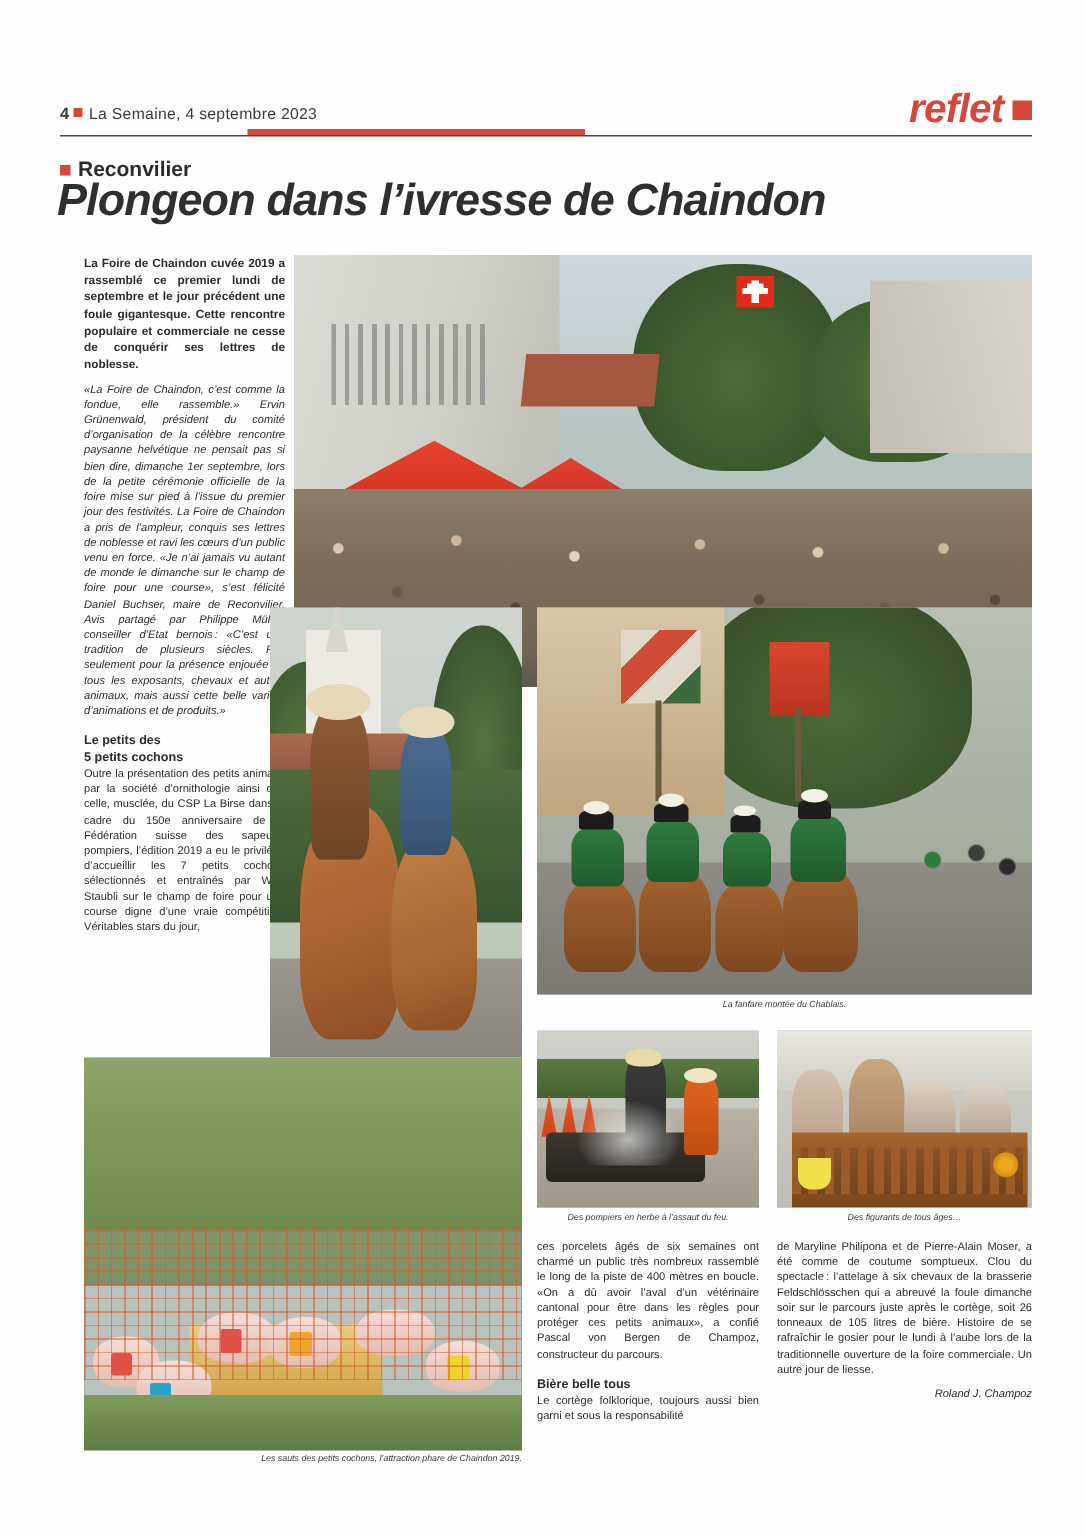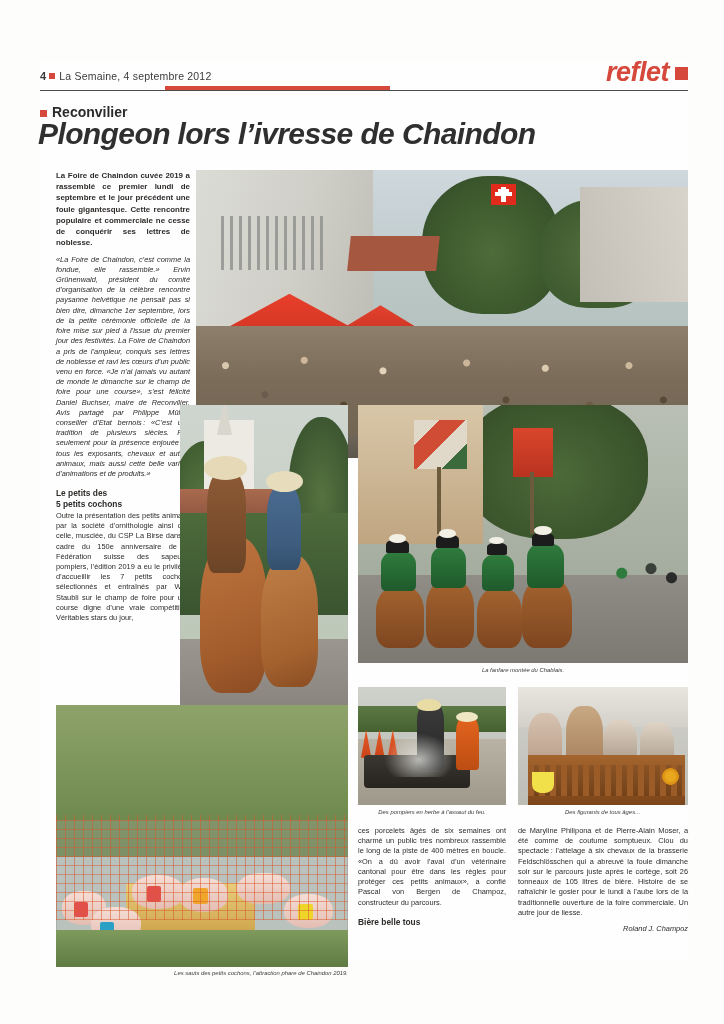--- a/index.html
+++ b/index.html
@@ -295,33 +295,33 @@
   .photo { box-shadow:0 0 0 0.5px rgba(0,0,0,.18) inset; }
 </style>
 </head>
 <body>
 
 <div class="page">
   <div class="scan">
 
     <div class="masthead">
       <div class="folio">
-        <span>4</span><span class="sq"></span><span class="meta">La Semaine, 4 septembre 2012</span>
+        <span>4</span><span class="sq"></span><span class="meta">La Semaine, 4 septembre 2023</span>
       </div>
       <div class="reflet">
         <span>reflet</span><span class="sq"></span>
       </div>
       <div class="rule-red"></div>
       <div class="rule-dark"></div>
     </div>
 
     <div class="kicker">
       <span class="sq"></span><span>Reconvilier</span>
     </div>
-    <div class="headline">Plongeon lors l’ivresse de Chaindon</div>
+    <div class="headline">Plongeon dans l’ivresse de Chaindon</div>
 
     <div class="col" style="left:16px; top:110px; width:134px;">
       <p class="lead">La Foire de Chaindon cuvée 2019 a rassemblé ce premier lundi de septembre et le jour précédent une foule gigantesque. Cette rencontre populaire et commerciale ne cesse de conquérir ses lettres de noblesse.</p>
       <p class="ital">«La Foire de Chaindon, c’est comme la fondue, elle rassemble.» Ervin Grünenwald, président du comité d’organisation de la célèbre rencontre paysanne helvétique ne pensait pas si bien dire, dimanche 1er septembre, lors de la petite cérémonie officielle de la foire mise sur pied à l’issue du premier jour des festivités. La Foire de Chaindon a pris de l’ampleur, conquis ses lettres de noblesse et ravi les cœurs d’un public venu en force. «Je n’ai jamais vu autant de monde le dimanche sur le champ de foire pour une course», s’est félicité Daniel Buchser, maire de Reconvilier. Avis partagé par Philippe Müller, conseiller d’Etat bernois : «C’est une tradition de plusieurs siècles. Pas seulement pour la présence enjouée de tous les exposants, chevaux et autres animaux, mais aussi cette belle variété d’animations et de produits.»</p>
       <div class="subhead">
         <span>Le petits des</span><br>
         <span>5 petits cochons</span>
       </div>
       <p>Outre la présentation des petits animaux par la société d’ornithologie ainsi que celle, musclée, du CSP La Birse dans le cadre du 150e anniversaire de la Fédération suisse des sapeurs-pompiers, l’édition 2019 a eu le privilège d’accueillir les 7 petits cochons sélectionnés et entraînés par Willy Staubli sur le champ de foire pour une course digne d’une vraie compétition. Véritables stars du jour,</p>
     </div>
@@ -438,20 +438,21 @@
       <div class="bib" style="left:47%; bottom:24%; width:5%; height:6%; background:#efa62a;"></div>
       <div class="bib" style="left:83%; bottom:18%; width:5%; height:6%; background:#efd42a;"></div>
       <div class="fence"></div>
       <div class="ground"></div>
     </div>
     <div class="caption" style="left:16px; top:910px; width:292px;">Les sauts des petits cochons, l’attraction phare de Chaindon 2019.</div>
 
     <div class="col" style="left:318px; top:766px; width:148px;">
       <p>ces porcelets âgés de six semaines ont charmé un public très nombreux rassemblé le long de la piste de 400 mètres en boucle. «On a dû avoir l’aval d’un vétérinaire cantonal pour être dans les règles pour protéger ces petits animaux», a confié Pascal von Bergen de Champoz, constructeur du parcours.</p>
       <div class="subhead">Bière belle tous</div>
+      <p>Le cortège folklorique, toujours aussi bien garni et sous la responsabilité</p>
     </div>
 
     <div class="col" style="left:478px; top:766px; width:170px;">
       <p>de Maryline Philipona et de Pierre-Alain Moser, a été comme de coutume somptueux. Clou du spectacle : l’attelage à six chevaux de la brasserie Feldschlösschen qui a abreuvé la foule dimanche soir sur le parcours juste après le cortège, soit 26 tonneaux de 105 litres de bière. Histoire de se rafraîchir le gosier pour le lundi à l’aube lors de la traditionnelle ouverture de la foire commerciale. Un autre jour de liesse.</p>
       <div class="signoff">Roland J. Champoz</div>
     </div>
 
   </div>
 </div>
 

